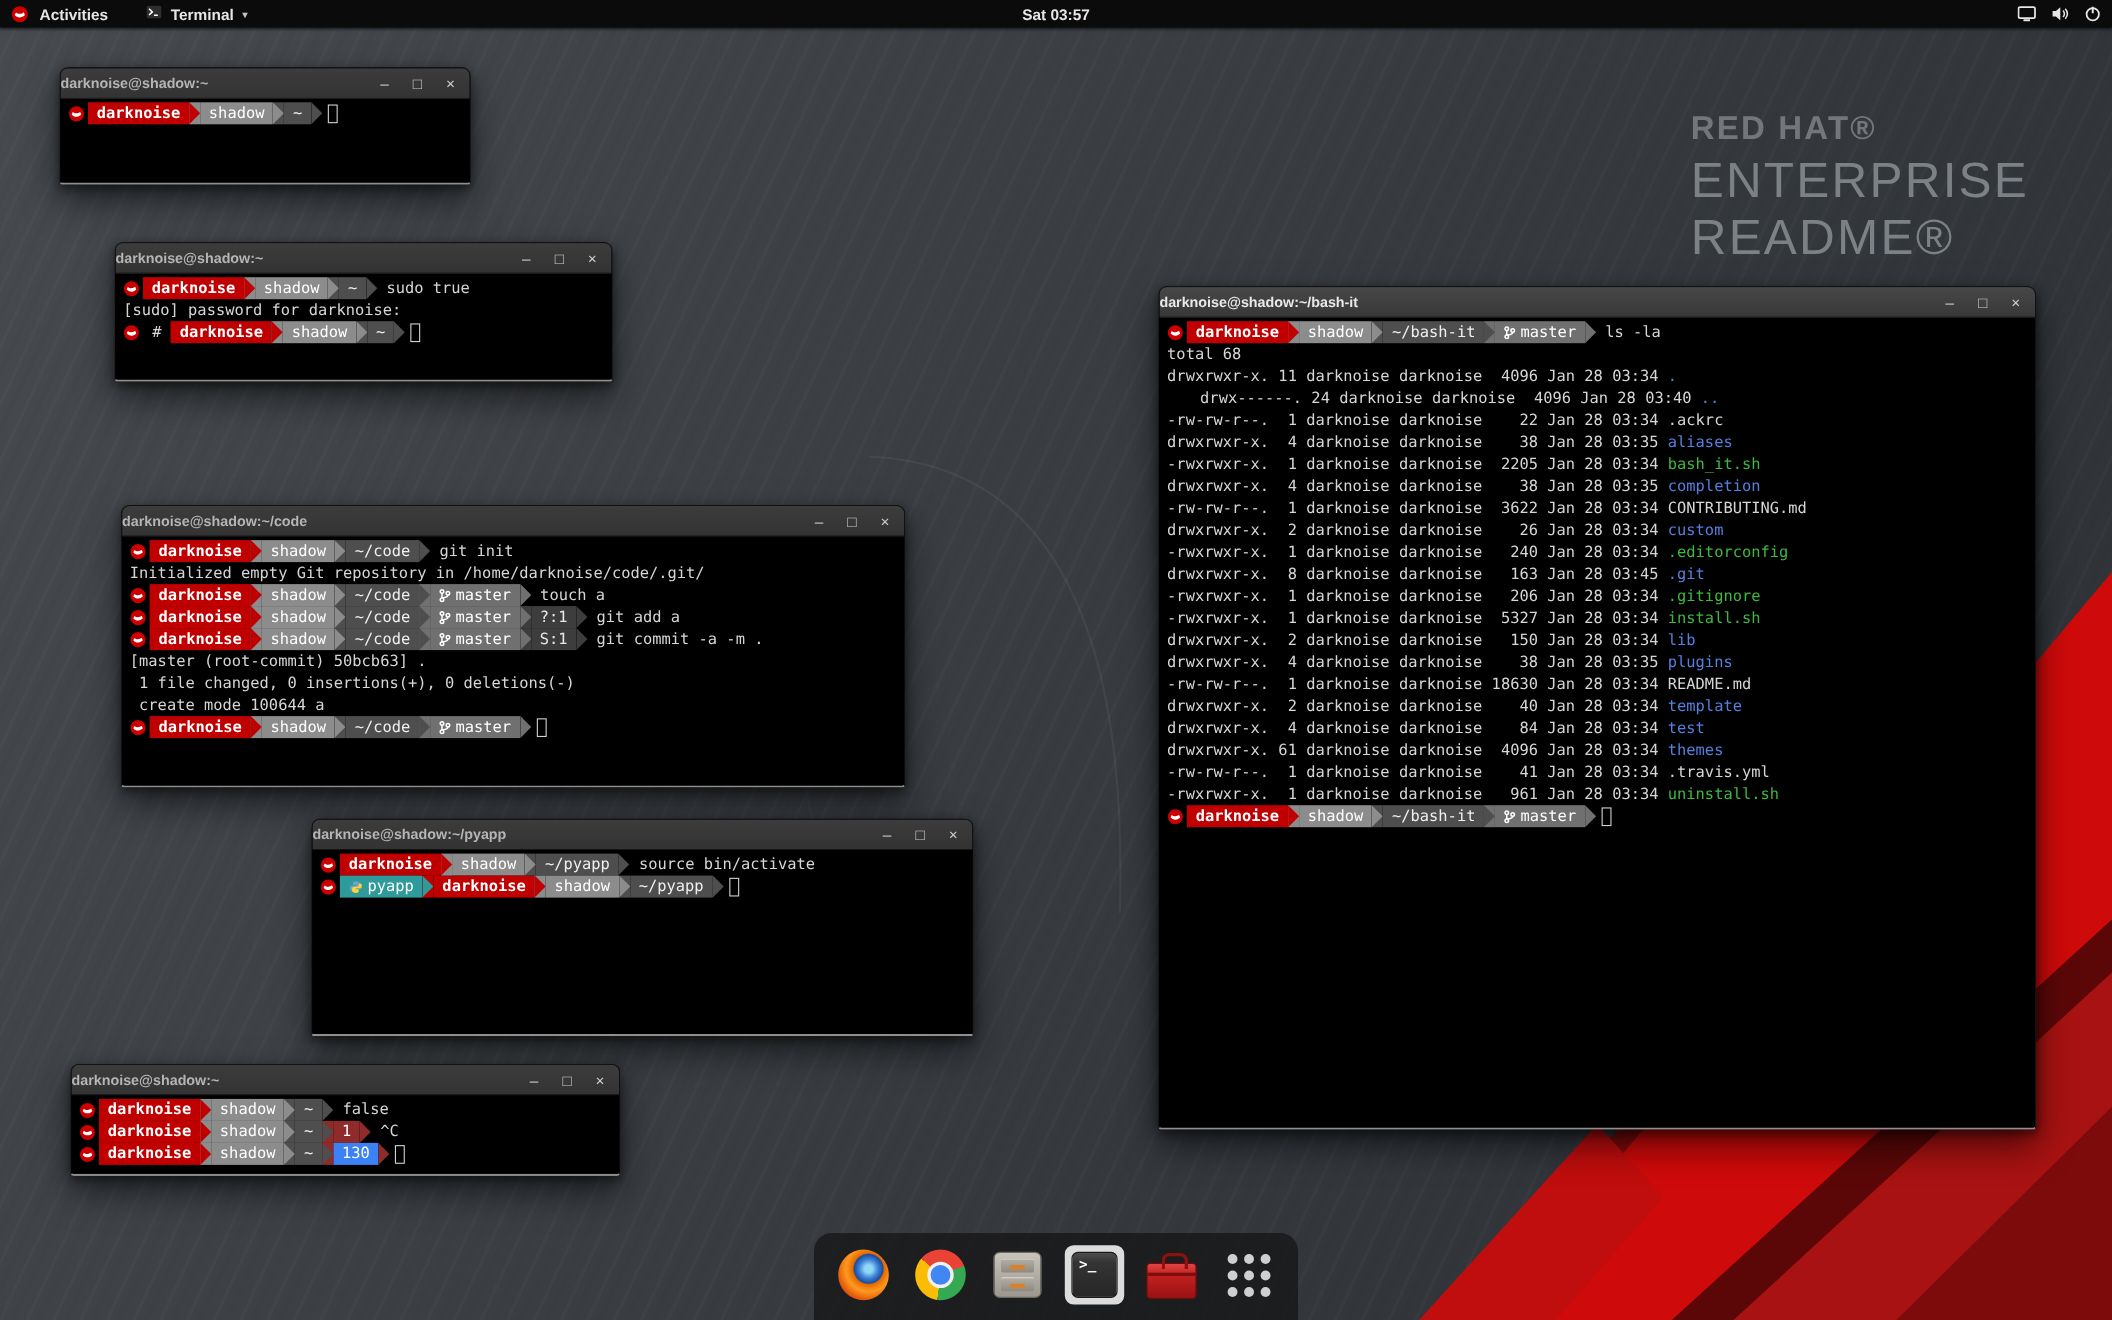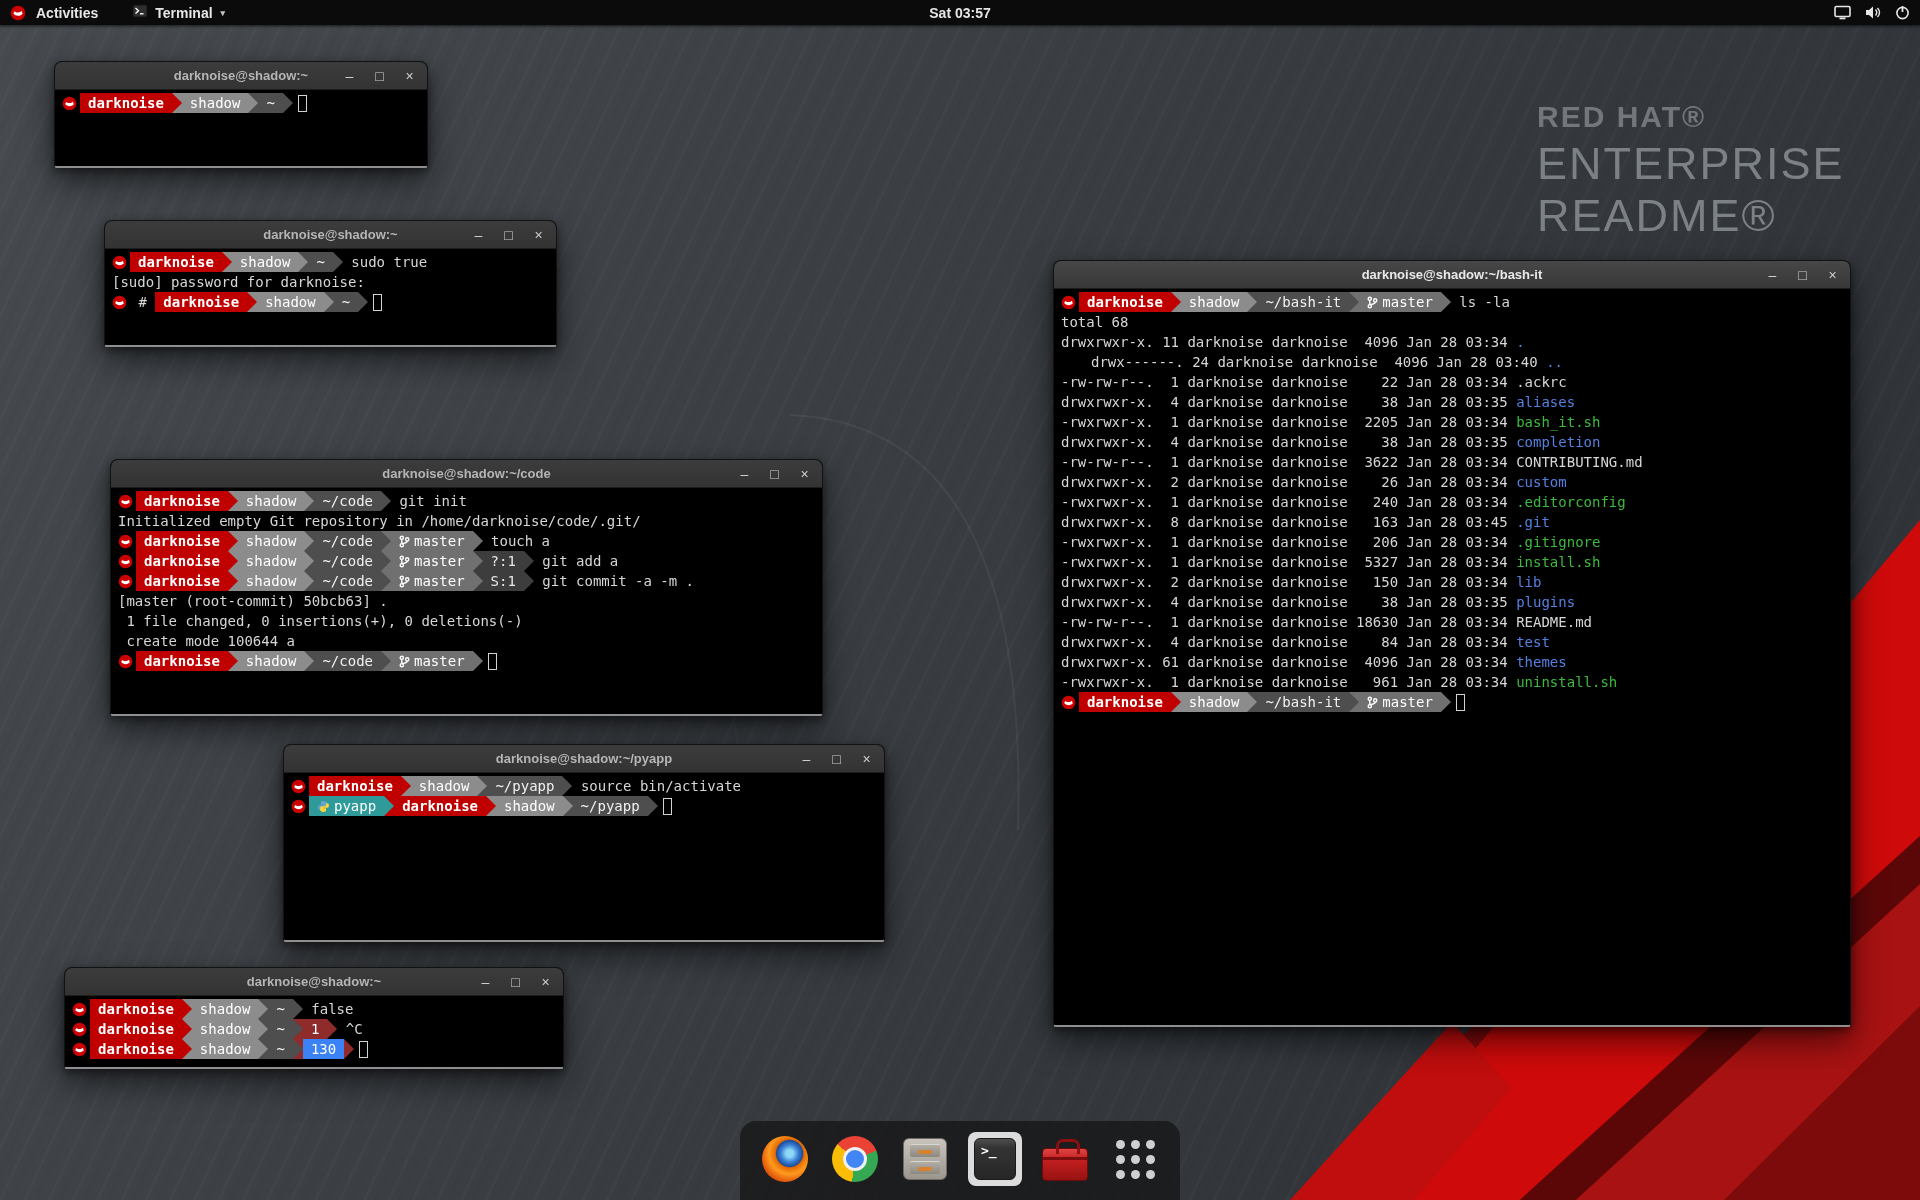--- a/index.html
+++ b/index.html
@@ -25,21 +25,21 @@
   .caret{font-size:9px;color:#c4c4c4;margin-left:1px}
   #clock{position:absolute;left:50%;transform:translateX(-50%);font-weight:bold;cursor:pointer;height:100%;display:flex;align-items:center;padding:0 10px}
   #status{position:absolute;right:10px;top:0;height:100%;display:flex;gap:14px;align-items:center}
   #status .sticon{display:flex;align-items:center;cursor:pointer}
 
   
   #windows-layer{position:absolute;inset:0;z-index:10}
   .window{position:absolute;background:#000;border-radius:8px 8px 3px 3px;border:1px solid #121212;
     border-bottom:2px solid #8f8f8f;box-shadow:0 14px 32px rgba(0,0,0,.55),0 3px 9px rgba(0,0,0,.45)}
   .titlebar{height:28px;background:linear-gradient(#3c3c3c,#333333);border-radius:7px 7px 0 0;position:relative;
-    display:flex;align-items:center;justify-content:center;border-bottom:1px solid #1d1d1d;cursor:default}
+    display:flex;align-items:center;border-bottom:1px solid #1d1d1d;cursor:default}
   .window.focused .titlebar{background:linear-gradient(#474747,#383838)}
   .titlebar .title{font-size:13px;color:#b5b5b5;font-weight:bold;white-space:nowrap}
   .window.focused .title{color:#e9e9e9}
   .wbtns{position:absolute;right:7px;top:0;height:100%;display:flex;align-items:center;gap:9px}
   .wbtn{width:21px;height:21px;display:flex;align-items:center;justify-content:center;color:#cdcdcd;font-size:14px;
     border-radius:3px;cursor:pointer;line-height:1}
   .term{height:calc(100% - 28px);overflow:hidden;padding:3px 7px;background:#000;border-radius:0 0 2px 2px;
     font-family:"DejaVu Sans Mono","Liberation Mono",monospace;font-size:14px;cursor:text}
   .tline{display:flex;height:20px;align-items:stretch}
   .ttext{line-height:20px;white-space:pre}
@@ -615,26 +615,34 @@
         </div>
         <div class="tline">
           <span class="ttext" style="color: rgb(214, 214, 214);">drwxrwxr-x.  4 darknoise darknoise    38 Jan 28 03:35 </span>
           <span class="ttext" style="color: rgb(85, 128, 224);">plugins</span>
         </div>
         <div class="tline">
           <span class="ttext" style="color: rgb(214, 214, 214);">-rw-rw-r--.  1 darknoise darknoise 18630 Jan 28 03:34 </span>
           <span class="ttext" style="color: rgb(214, 214, 214);">README.md</span>
         </div>
         <div class="tline">
+          <span class="ttext" style="color: rgb(214, 214, 214);">drwxrwxr-x.  2 darknoise darknoise    40 Jan 28 03:34 </span>
+          <span class="ttext" style="color: rgb(85, 128, 224);">template</span>
+        </div>
+        <div class="tline">
           <span class="ttext" style="color: rgb(214, 214, 214);">drwxrwxr-x.  4 darknoise darknoise    84 Jan 28 03:34 </span>
           <span class="ttext" style="color: rgb(85, 128, 224);">test</span>
         </div>
         <div class="tline">
           <span class="ttext" style="color: rgb(214, 214, 214);">drwxrwxr-x. 61 darknoise darknoise  4096 Jan 28 03:34 </span>
           <span class="ttext" style="color: rgb(85, 128, 224);">themes</span>
+        </div>
+        <div class="tline">
+          <span class="ttext" style="color: rgb(214, 214, 214);">-rw-rw-r--.  1 darknoise darknoise    41 Jan 28 03:34 </span>
+          <span class="ttext" style="color: rgb(214, 214, 214);">.travis.yml</span>
         </div>
         <div class="tline">
           <span class="ttext" style="color: rgb(214, 214, 214);">-rwxrwxr-x.  1 darknoise darknoise   961 Jan 28 03:34 </span>
           <span class="ttext" style="color: rgb(61, 186, 61);">uninstall.sh</span>
         </div>
         <div class="tline">
           <span class="hat-ic">
             <svg width="15" height="15" viewBox="0 0 16 16">
               <circle cx="8" cy="8" r="7.3" fill="#cc0000"></circle>
               <path d="M3.4 8.6c1.1 1.5 3 2.3 4.9 2.2 1.8-.1 3.4-.9 4.3-2.1l-1-2.6c-.9.9-2.2 1.4-3.5 1.4-1.3.1-2.7-.4-3.6-1.2z" fill="#fff"></path>

